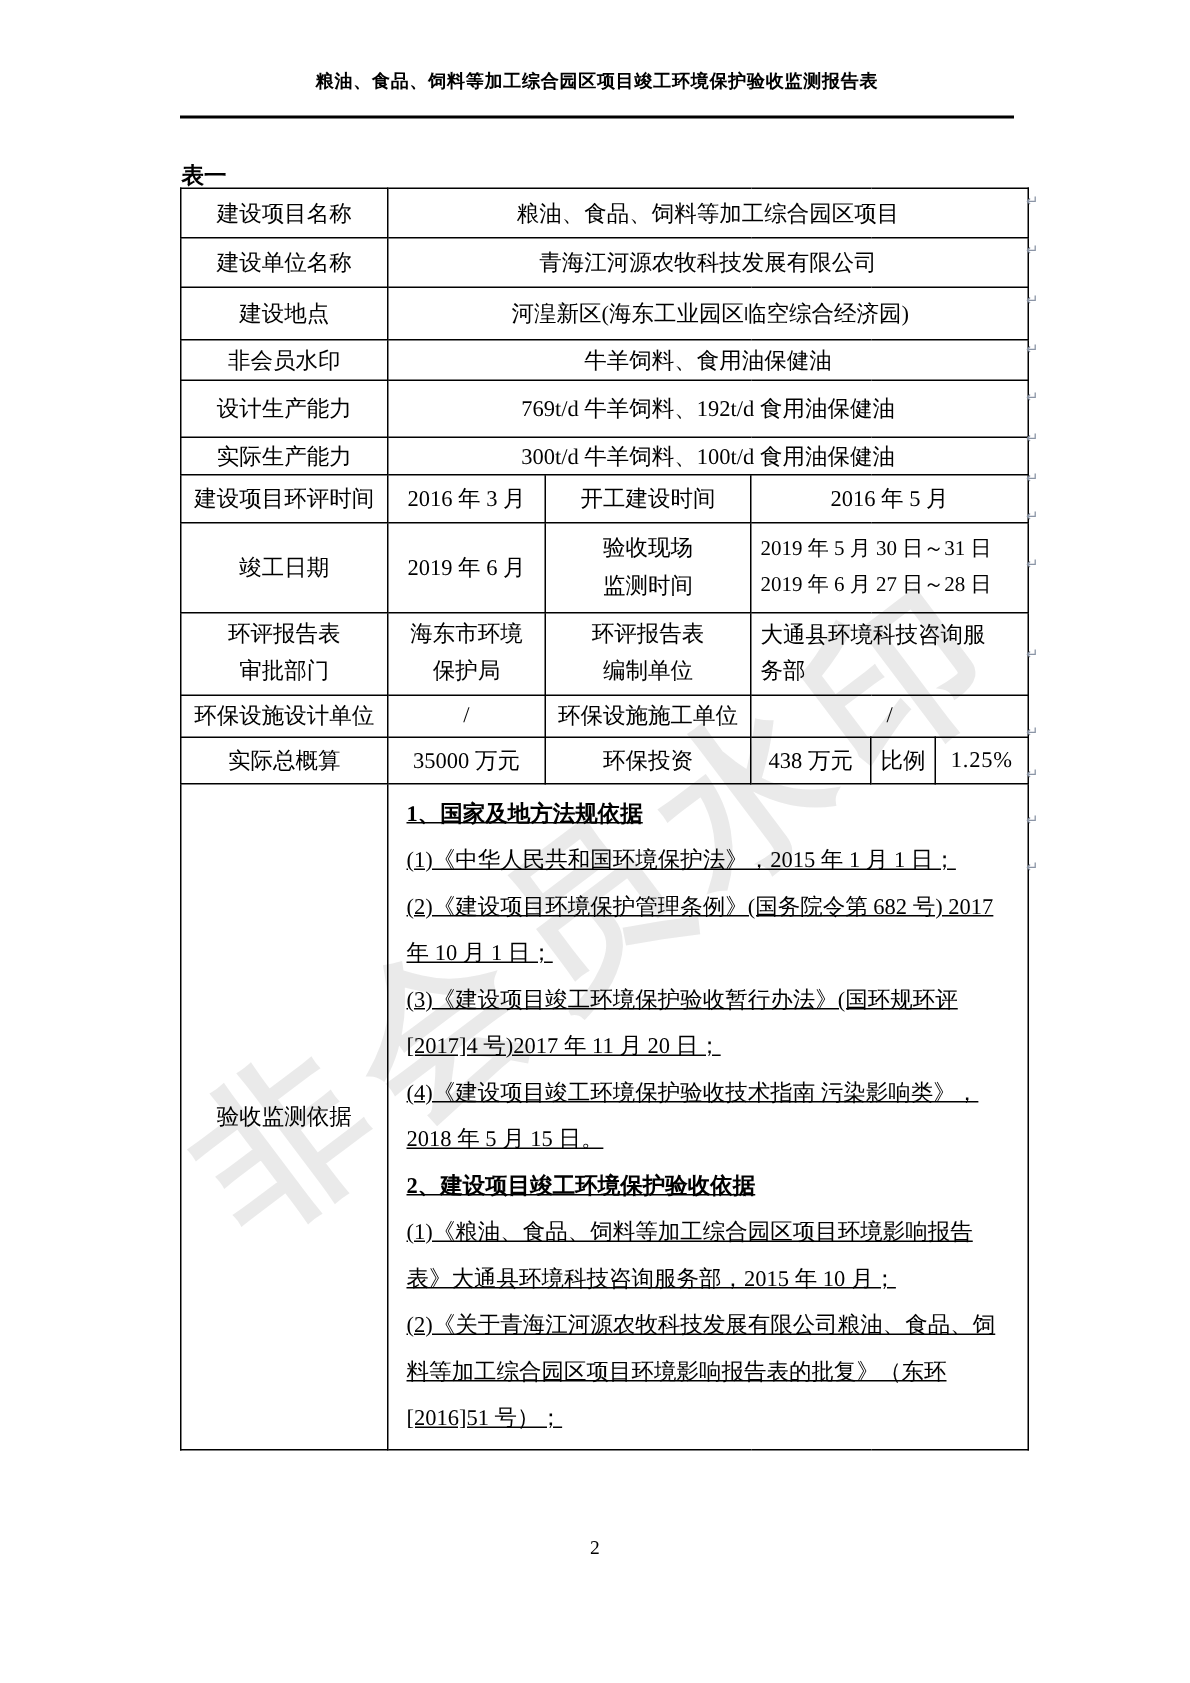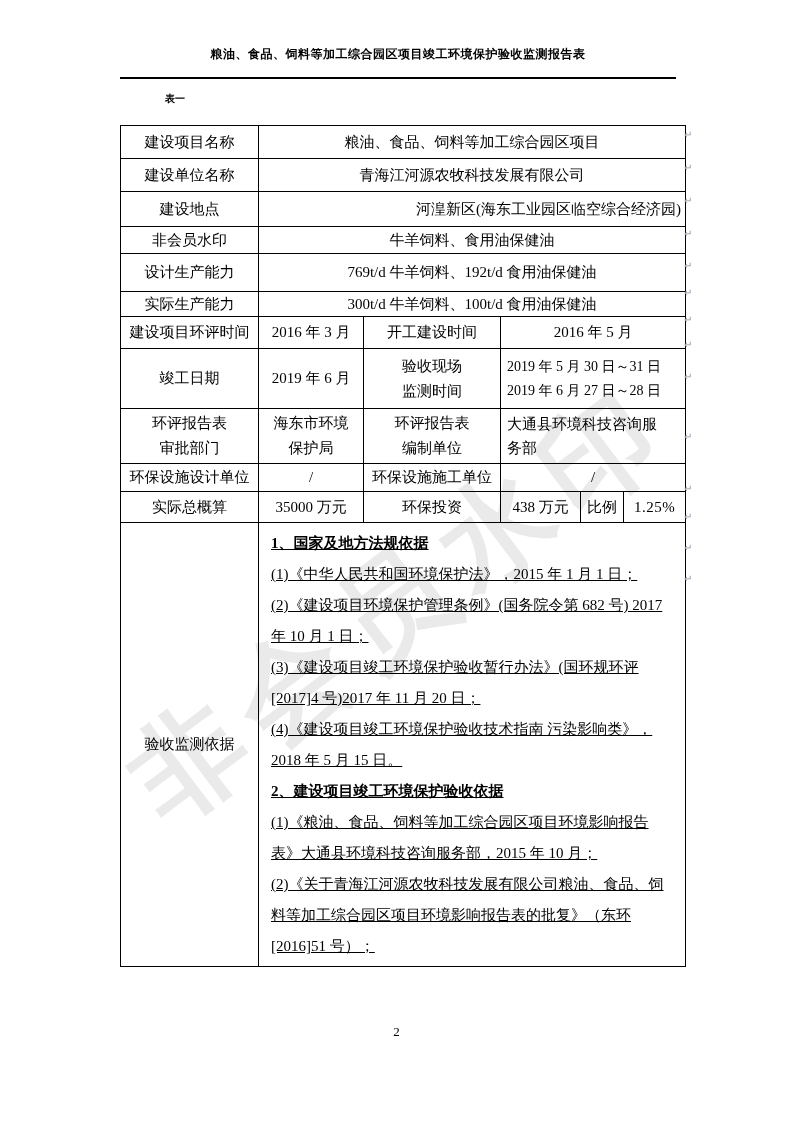--- a/index.html
+++ b/index.html
@@ -13,33 +13,33 @@
     transform:rotate(-37deg); font-size:112px; font-weight:bold;
     color:rgba(125,125,125,0.16); letter-spacing:16px; white-space:nowrap;
     pointer-events:none; user-select:none;
   }
   
   .header {
     position:absolute; top:46px; left:120px; width:556px; text-align:center;
     font-size:12px; font-weight:bold; padding-bottom:14px;
     border-bottom:2px solid #000; letter-spacing:0.5px;
   }
-  .caption { position:absolute; top:92px; left:121px; font-size:10px; font-weight:bold;margin-left:44px; }
+  .caption { position:absolute; top:108px; left:121px; font-size:15px; font-weight:bold; }
   
   table.report {
     position:absolute; top:125px; left:120px; width:565px;
     border-collapse:collapse; table-layout:fixed;
   }
   table.report td {
     border:1.5px solid #000; font-size:15px; padding:1px 4px;
     vertical-align:middle; overflow:hidden;
   }
   .lbl { text-align:center; }
   .center { text-align:center; }
-  .leftcell { text-align:right; padding-left:7px !important; }
+  .leftcell { text-align:center; padding-left:7px !important; }
   .twoline span { display:block; line-height:25px; }
   .dates { padding-left:6px !important; }
   .dates span { display:block; line-height:24px; font-size:14px; text-align:left; }
   .wrapleft { text-align:left; padding:3px 20px 3px 6px !important; line-height:24px; vertical-align:middle; }
   .pct { font-size:12.5px; text-align:center; letter-spacing:0.5px; }
   
   td.basis { vertical-align:top; padding:5px 10px 4px 12px !important; }
   td.basis p { margin:0; line-height:31px; font-size:15px; text-align:left;text-decoration:underline; }
   td.basis p.sec-title { font-weight:bold; }
   

